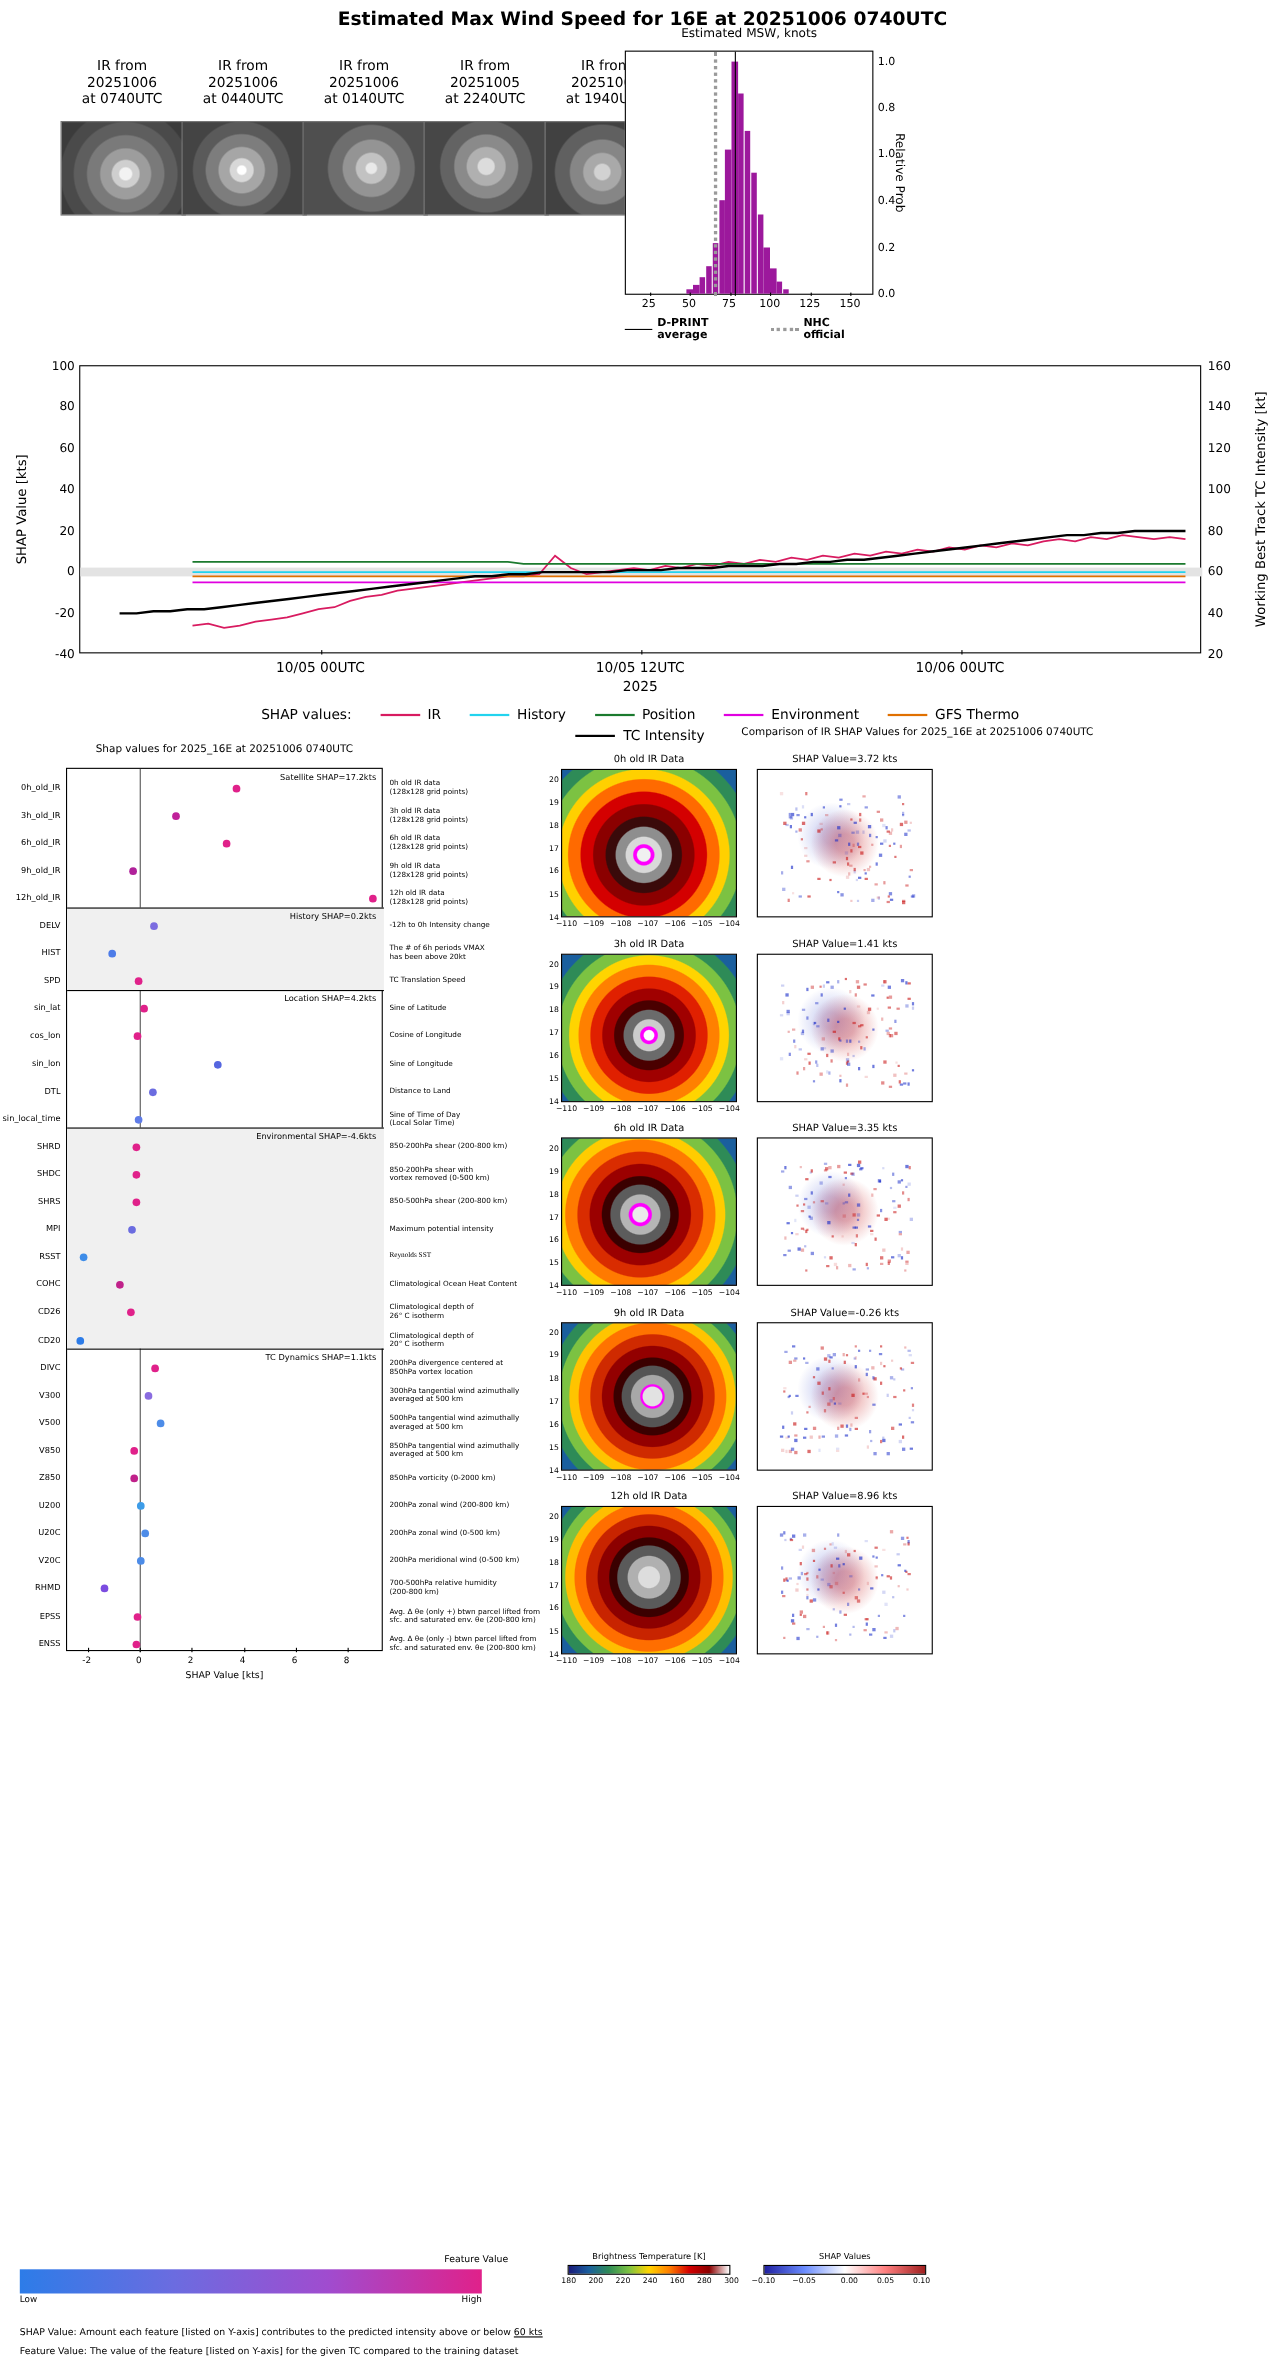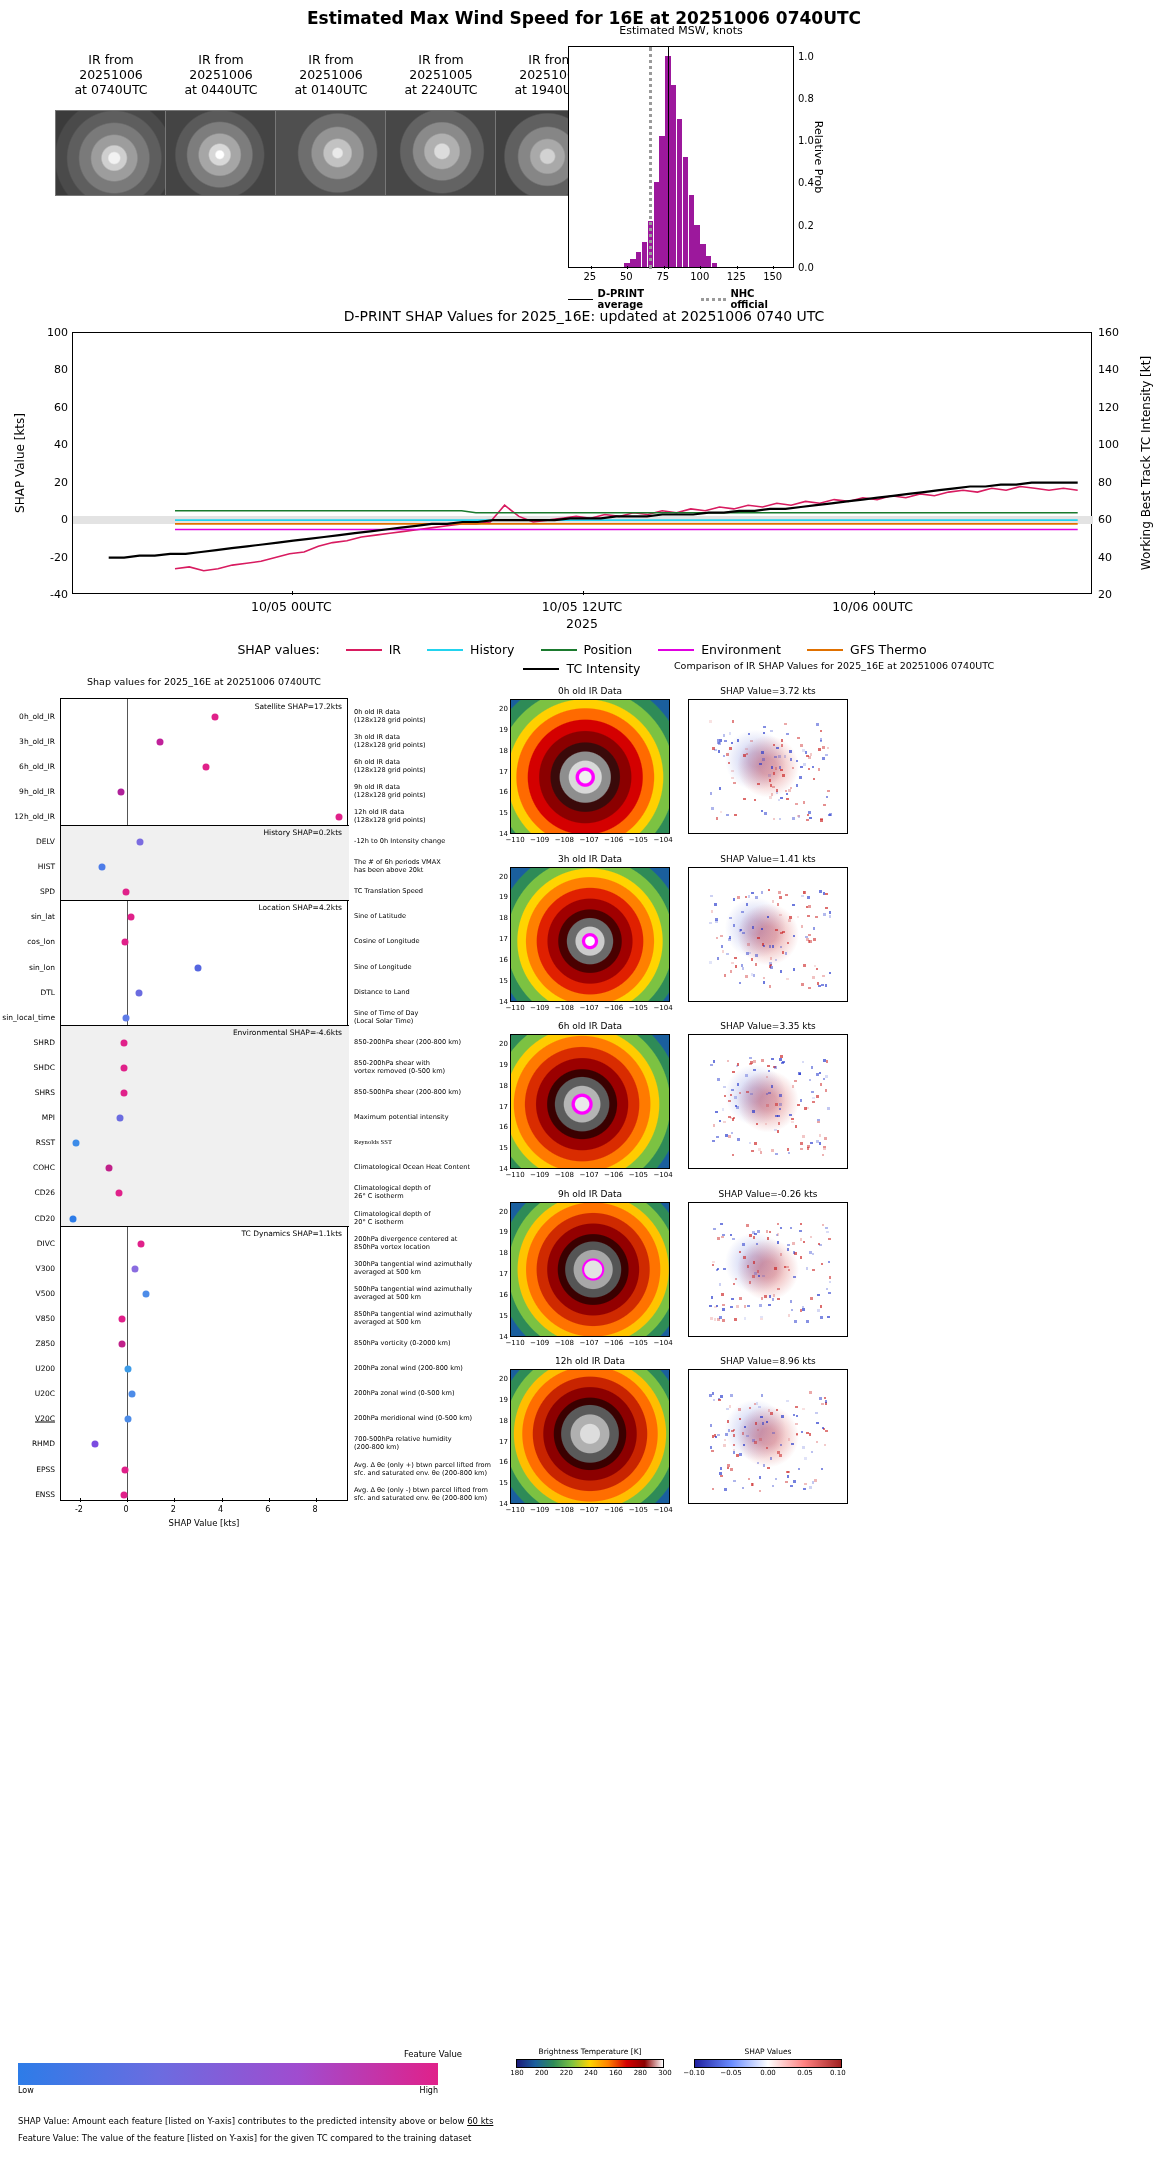--- a/index.html
+++ b/index.html
@@ -129,21 +129,20 @@
         </div>
         <div style="display:flex;align-items:center;gap:4px;">
           <span style="display:inline-block;width:26px;border-top:3px dotted #9a9a9a;"></span>
           <span>NHC official</span>
         </div>
       </div>
     </div>
   </div>
 
 <div id="tseries" class="abs" style="left:0;top:300px;width:1168px;height:360px;">
-    <div class="abs" style="left:0;top:8px;width:1168px;text-align:center;font-size:14px;">D-PRINT SHAP Values for 2025_16E: updated at 20251006 0740 UTC</div>
     <div class="axbox" style="left:72px;top:32px;width:1020px;height:262px;">
       <div class="abs" style="left:0;top:183.4px;width:1020px;height:7.485714285714295px;background:#e3e3e3;"></div>
       <div class="abs" style="left:219.29999999999998px;top:258px;height:4px;border-left:1px solid #000;"></div>
       <div class="abs" style="left:510px;top:258px;height:4px;border-left:1px solid #000;"></div>
       <div class="abs" style="left:800.7px;top:258px;height:4px;border-left:1px solid #000;"></div>
       <svg width="1020" height="262" style="position:absolute;left:0;top:0;">
         <polyline points="102.0,235.8 116.3,233.9 130.7,237.7 145.0,235.8 159.3,232.1 173.6,230.2 188.0,228.3 202.3,224.6 216.6,220.8 231.0,219.0 245.3,213.3 259.6,209.6 273.9,207.7 288.3,204.0 302.6,202.1 316.9,200.2 331.3,198.4 345.6,196.5 359.9,194.6 374.2,192.8 388.6,190.9 402.9,190.9 417.2,189.0 431.6,172.2 445.9,183.4 460.2,189.0 474.5,187.1 488.9,185.3 503.2,183.4 517.5,185.3 531.9,181.5 546.2,183.4 560.5,179.7 574.8,181.5 589.2,177.8 603.5,179.7 617.8,175.9 632.2,177.8 646.5,174.0 660.8,175.9 675.1,172.2 689.5,174.0 703.8,170.3 718.1,172.2 732.5,168.4 746.8,170.3 761.1,166.6 775.4,168.4 789.8,164.7 804.1,166.6 818.4,162.8 832.8,164.7 847.1,160.9 861.4,162.8 875.7,159.1 890.1,157.2 904.4,159.1 918.7,155.3 933.1,157.2 947.4,153.5 961.7,155.3 976.0,157.2 990.4,155.3 1004.7,157.2" fill="none" stroke="#d81b60" stroke-width="1.6"></polyline>
         <polyline points="102.0,187.1 116.3,187.1 130.7,187.1 145.0,187.1 159.3,187.1 173.6,187.1 188.0,187.1 202.3,187.1 216.6,187.1 231.0,187.1 245.3,187.1 259.6,187.1 273.9,187.1 288.3,187.1 302.6,187.1 316.9,187.1 331.3,187.1 345.6,187.1 359.9,187.1 374.2,187.1 388.6,187.1 402.9,187.1 417.2,187.1 431.6,187.1 445.9,187.1 460.2,187.1 474.5,187.1 488.9,187.1 503.2,187.1 517.5,187.1 531.9,187.1 546.2,187.1 560.5,187.1 574.8,187.1 589.2,187.1 603.5,187.1 617.8,187.1 632.2,187.1 646.5,187.1 660.8,187.1 675.1,187.1 689.5,187.1 703.8,187.1 718.1,187.1 732.5,187.1 746.8,187.1 761.1,187.1 775.4,187.1 789.8,187.1 804.1,187.1 818.4,187.1 832.8,187.1 847.1,187.1 861.4,187.1 875.7,187.1 890.1,187.1 904.4,187.1 918.7,187.1 933.1,187.1 947.4,187.1 961.7,187.1 976.0,187.1 990.4,187.1 1004.7,187.1" fill="none" stroke="#22d3ee" stroke-width="1.6"></polyline>
         <polyline points="102.0,177.8 116.3,177.8 130.7,177.8 145.0,177.8 159.3,177.8 173.6,177.8 188.0,177.8 202.3,177.8 216.6,177.8 231.0,177.8 245.3,177.8 259.6,177.8 273.9,177.8 288.3,177.8 302.6,177.8 316.9,177.8 331.3,177.8 345.6,177.8 359.9,177.8 374.2,177.8 388.6,177.8 402.9,179.7 417.2,179.7 431.6,179.7 445.9,179.7 460.2,179.7 474.5,179.7 488.9,179.7 503.2,179.7 517.5,179.7 531.9,179.7 546.2,179.7 560.5,179.7 574.8,179.7 589.2,179.7 603.5,179.7 617.8,179.7 632.2,179.7 646.5,179.7 660.8,179.7 675.1,179.7 689.5,179.7 703.8,179.7 718.1,179.7 732.5,179.7 746.8,179.7 761.1,179.7 775.4,179.7 789.8,179.7 804.1,179.7 818.4,179.7 832.8,179.7 847.1,179.7 861.4,179.7 875.7,179.7 890.1,179.7 904.4,179.7 918.7,179.7 933.1,179.7 947.4,179.7 961.7,179.7 976.0,179.7 990.4,179.7 1004.7,179.7" fill="none" stroke="#1b7a2e" stroke-width="1.6"></polyline>
         <polyline points="102.0,196.5 116.3,196.5 130.7,196.5 145.0,196.5 159.3,196.5 173.6,196.5 188.0,196.5 202.3,196.5 216.6,196.5 231.0,196.5 245.3,196.5 259.6,196.5 273.9,196.5 288.3,196.5 302.6,196.5 316.9,196.5 331.3,196.5 345.6,196.5 359.9,196.5 374.2,196.5 388.6,196.5 402.9,196.5 417.2,196.5 431.6,196.5 445.9,196.5 460.2,196.5 474.5,196.5 488.9,196.5 503.2,196.5 517.5,196.5 531.9,196.5 546.2,196.5 560.5,196.5 574.8,196.5 589.2,196.5 603.5,196.5 617.8,196.5 632.2,196.5 646.5,196.5 660.8,196.5 675.1,196.5 689.5,196.5 703.8,196.5 718.1,196.5 732.5,196.5 746.8,196.5 761.1,196.5 775.4,196.5 789.8,196.5 804.1,196.5 818.4,196.5 832.8,196.5 847.1,196.5 861.4,196.5 875.7,196.5 890.1,196.5 904.4,196.5 918.7,196.5 933.1,196.5 947.4,196.5 961.7,196.5 976.0,196.5 990.4,196.5 1004.7,196.5" fill="none" stroke="#e000e0" stroke-width="1.6"></polyline>
@@ -377,21 +376,21 @@
       <div>850hPa vorticity (0-2000 km)</div>
     </div>
     <div class="ylbl" style="left:0px;top:708.15px;width:55px;">U200</div>
     <div class="desc" style="left:354px;top:708.15px;width:150px;">
       <div>200hPa zonal wind (200-800 km)</div>
     </div>
     <div class="ylbl" style="left:0px;top:733.25px;width:55px;">U20C</div>
     <div class="desc" style="left:354px;top:733.25px;width:150px;">
       <div>200hPa zonal wind (0-500 km)</div>
     </div>
-    <div class="ylbl" style="left:0px;top:758.35px;width:55px;text-decoration:underline;">V20C</div>
+    <div class="ylbl" style="left:0px;top:758.35px;width:55px;">V20C</div>
     <div class="desc" style="left:354px;top:758.35px;width:150px;">
       <div>200hPa meridional wind (0-500 km)</div>
     </div>
     <div class="ylbl" style="left:0px;top:783.45px;width:55px;">RHMD</div>
     <div class="desc" style="left:354px;top:783.45px;width:150px;">
       <div>700-500hPa relative humidity</div>
       <div>(200-800 km)</div>
     </div>
     <div class="ylbl" style="left:0px;top:808.55px;width:55px;">EPSS</div>
     <div class="desc" style="left:354px;top:808.55px;width:150px;">
@@ -1115,21 +1114,21 @@
     <div class="smallnum" style="left:31.66666666666667px;top:1409px;width:20px;text-align:center;">200</div>
     <div class="smallnum" style="left:56.33333333333334px;top:1409px;width:20px;text-align:center;">220</div>
     <div class="smallnum" style="left:81px;top:1409px;width:20px;text-align:center;">240</div>
     <div class="smallnum" style="left:105.66666666666667px;top:1409px;width:20px;text-align:center;">160</div>
     <div class="smallnum" style="left:130.33333333333331px;top:1409px;width:20px;text-align:center;">280</div>
     <div class="smallnum" style="left:155px;top:1409px;width:20px;text-align:center;">300</div>
     <div class="abs" style="left:194px;top:1399px;width:148px;height:9px;background:linear-gradient(to right,#2020a0,#6a8cff,#ffffff,#ff8080,#a02020);border:1px solid #000;box-sizing:border-box;"></div>
     <div class="abs" style="left:188px;top:1387px;width:160px;text-align:center;font-size:7.5px;">SHAP Values</div>
     <div class="smallnum" style="left:182px;top:1409px;width:24px;text-align:center;">−0.10</div>
     <div class="smallnum" style="left:219px;top:1409px;width:24px;text-align:center;">−0.05</div>
-    <div class="smallnum" style="left:256px;top:1409px;width:24px;text-align:center;">0.00</div>
+    <div class="smallnum" style="left:256px;top:1409px;width:24px;text-align:right;">0.00</div>
     <div class="smallnum" style="left:293px;top:1409px;width:24px;text-align:center;">0.05</div>
     <div class="smallnum" style="left:330px;top:1409px;width:24px;text-align:left;">0.10</div>
   </div>
 
 <div class="abs footnote" style="left:18px;top:2116px;">
   <span>SHAP Value: Amount each feature [listed on Y-axis] contributes to the predicted intensity above or below </span><span style="text-decoration:underline;">60 kts</span>
 </div>
 <div class="abs footnote" style="left:18px;top:2133px;">Feature Value: The value of the feature [listed on Y-axis] for the given TC compared to the training dataset</div>
 
 <div class="abs" style="left:18px;top:2063px;width:420px;height:22px;background:linear-gradient(to right,#2d7ce8,#6b6ce0,#a04ccf,#e0218a);"></div>

